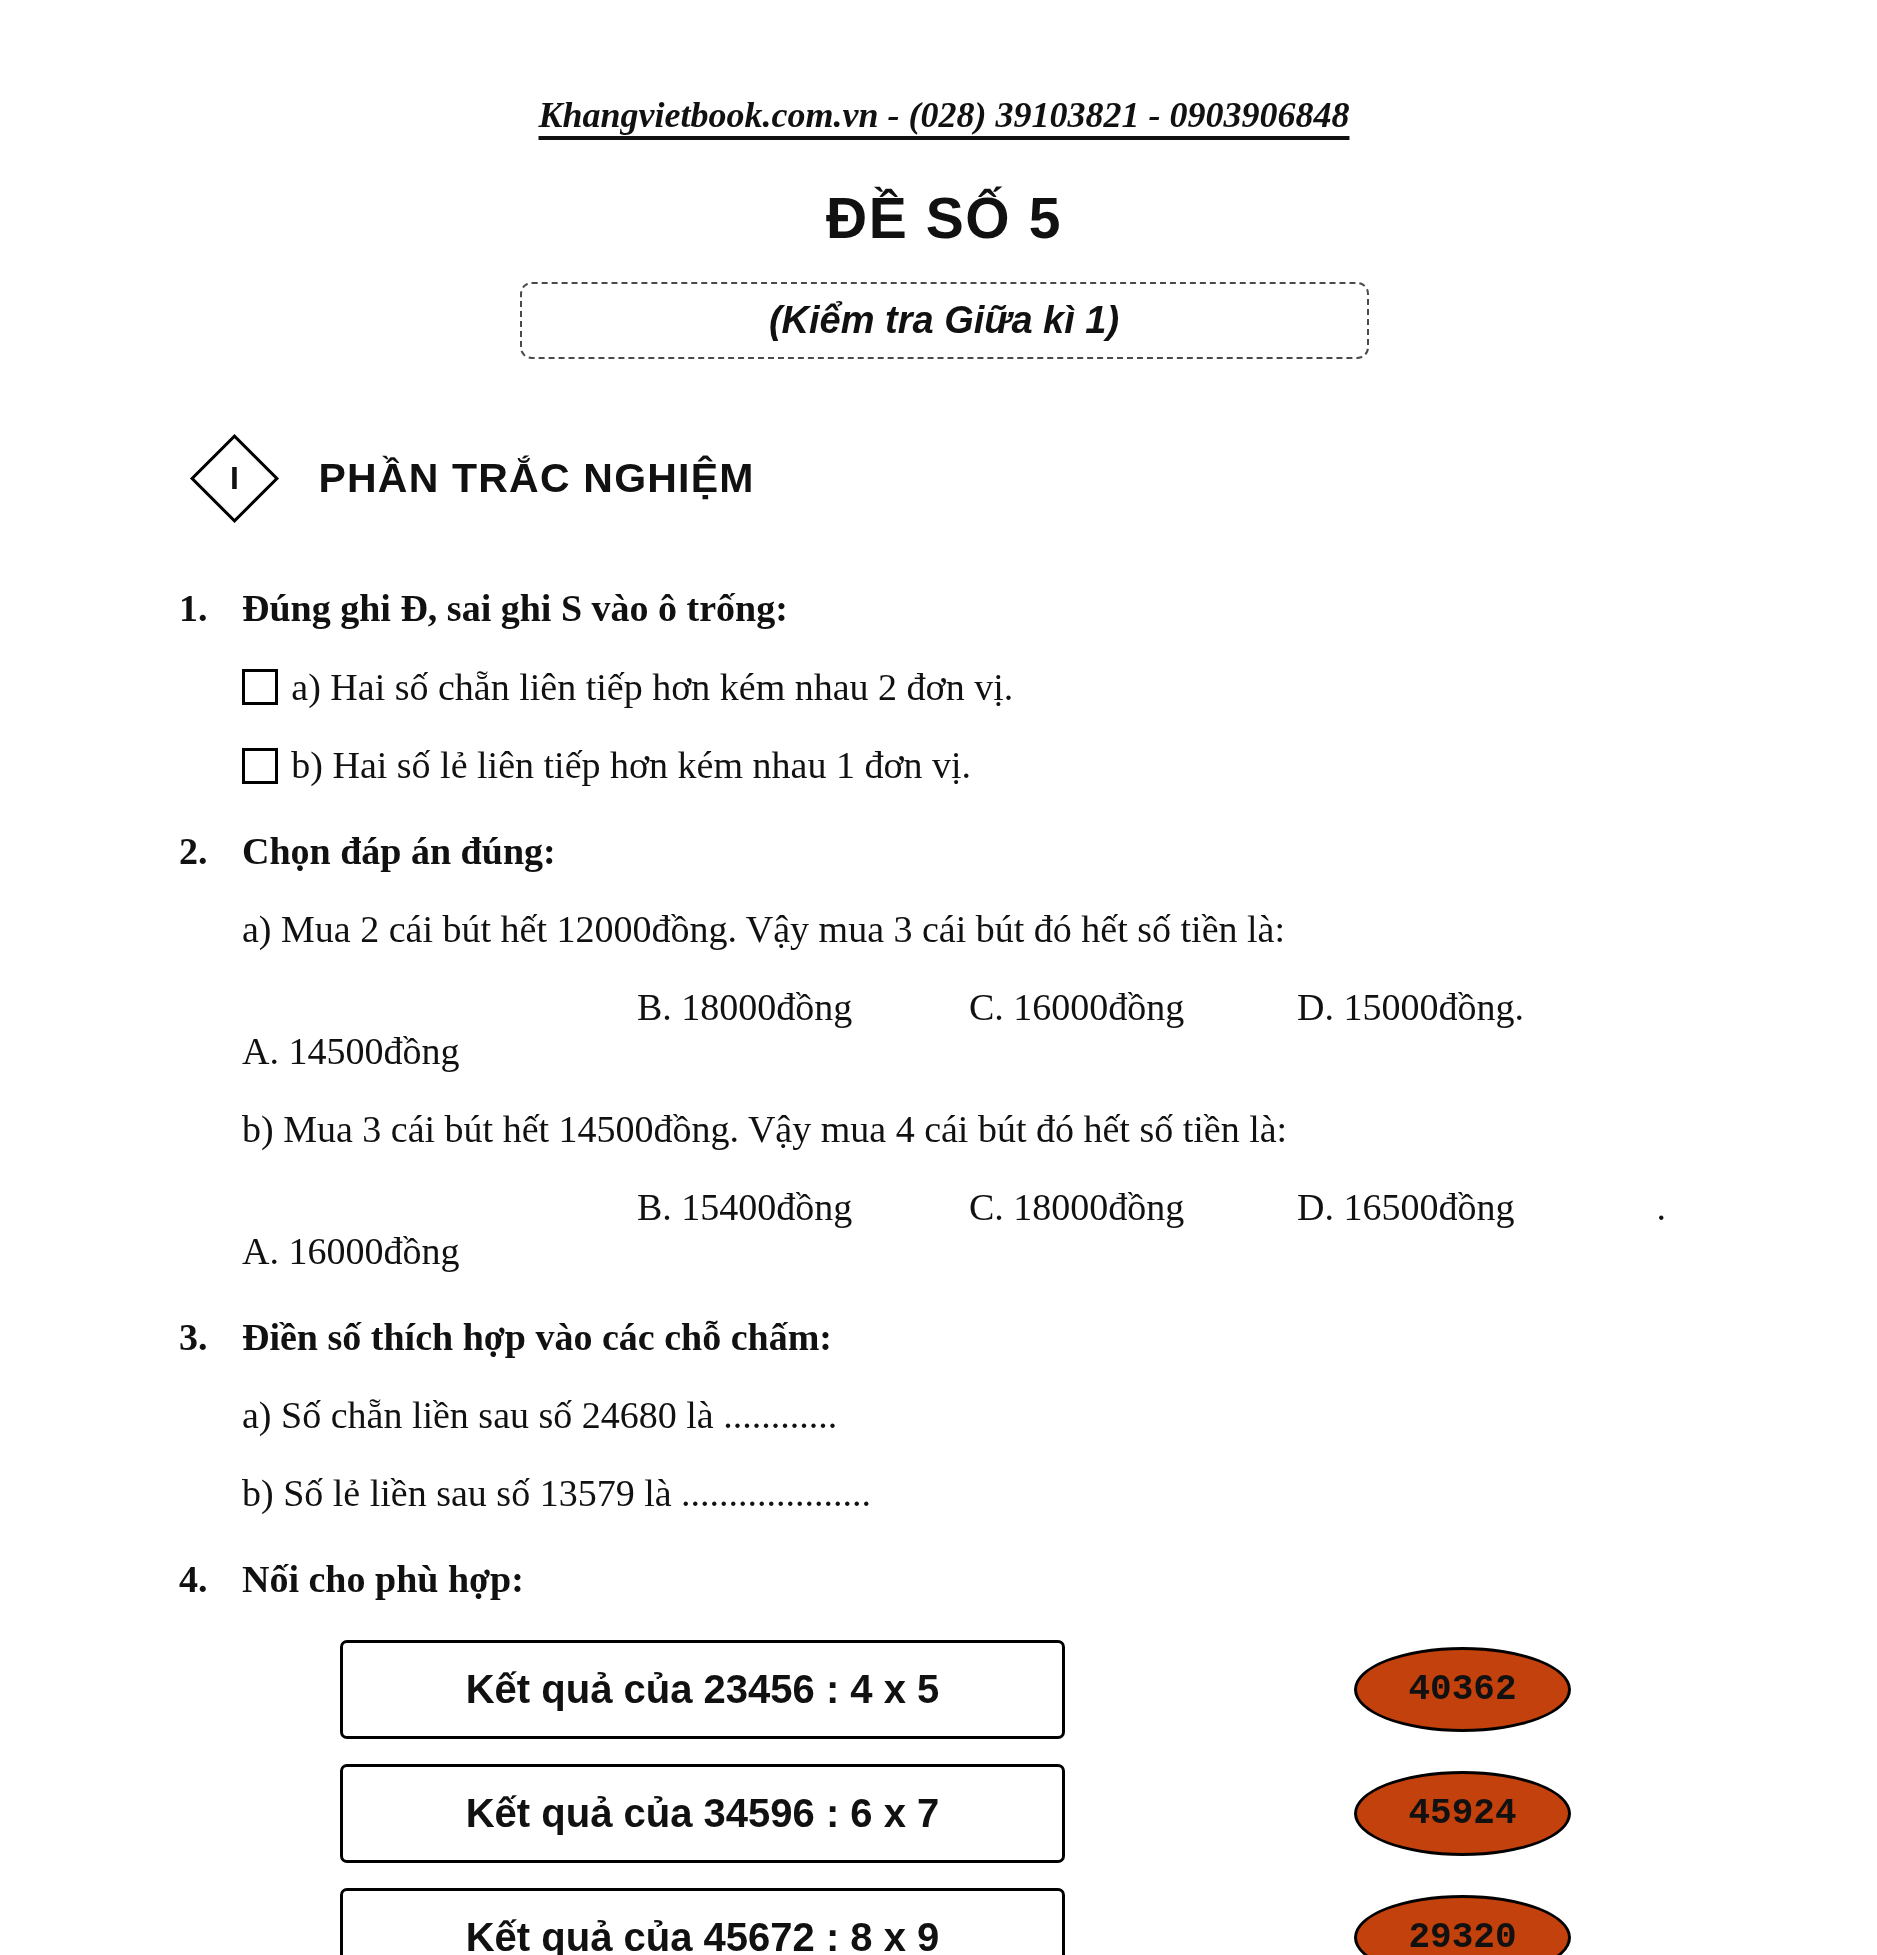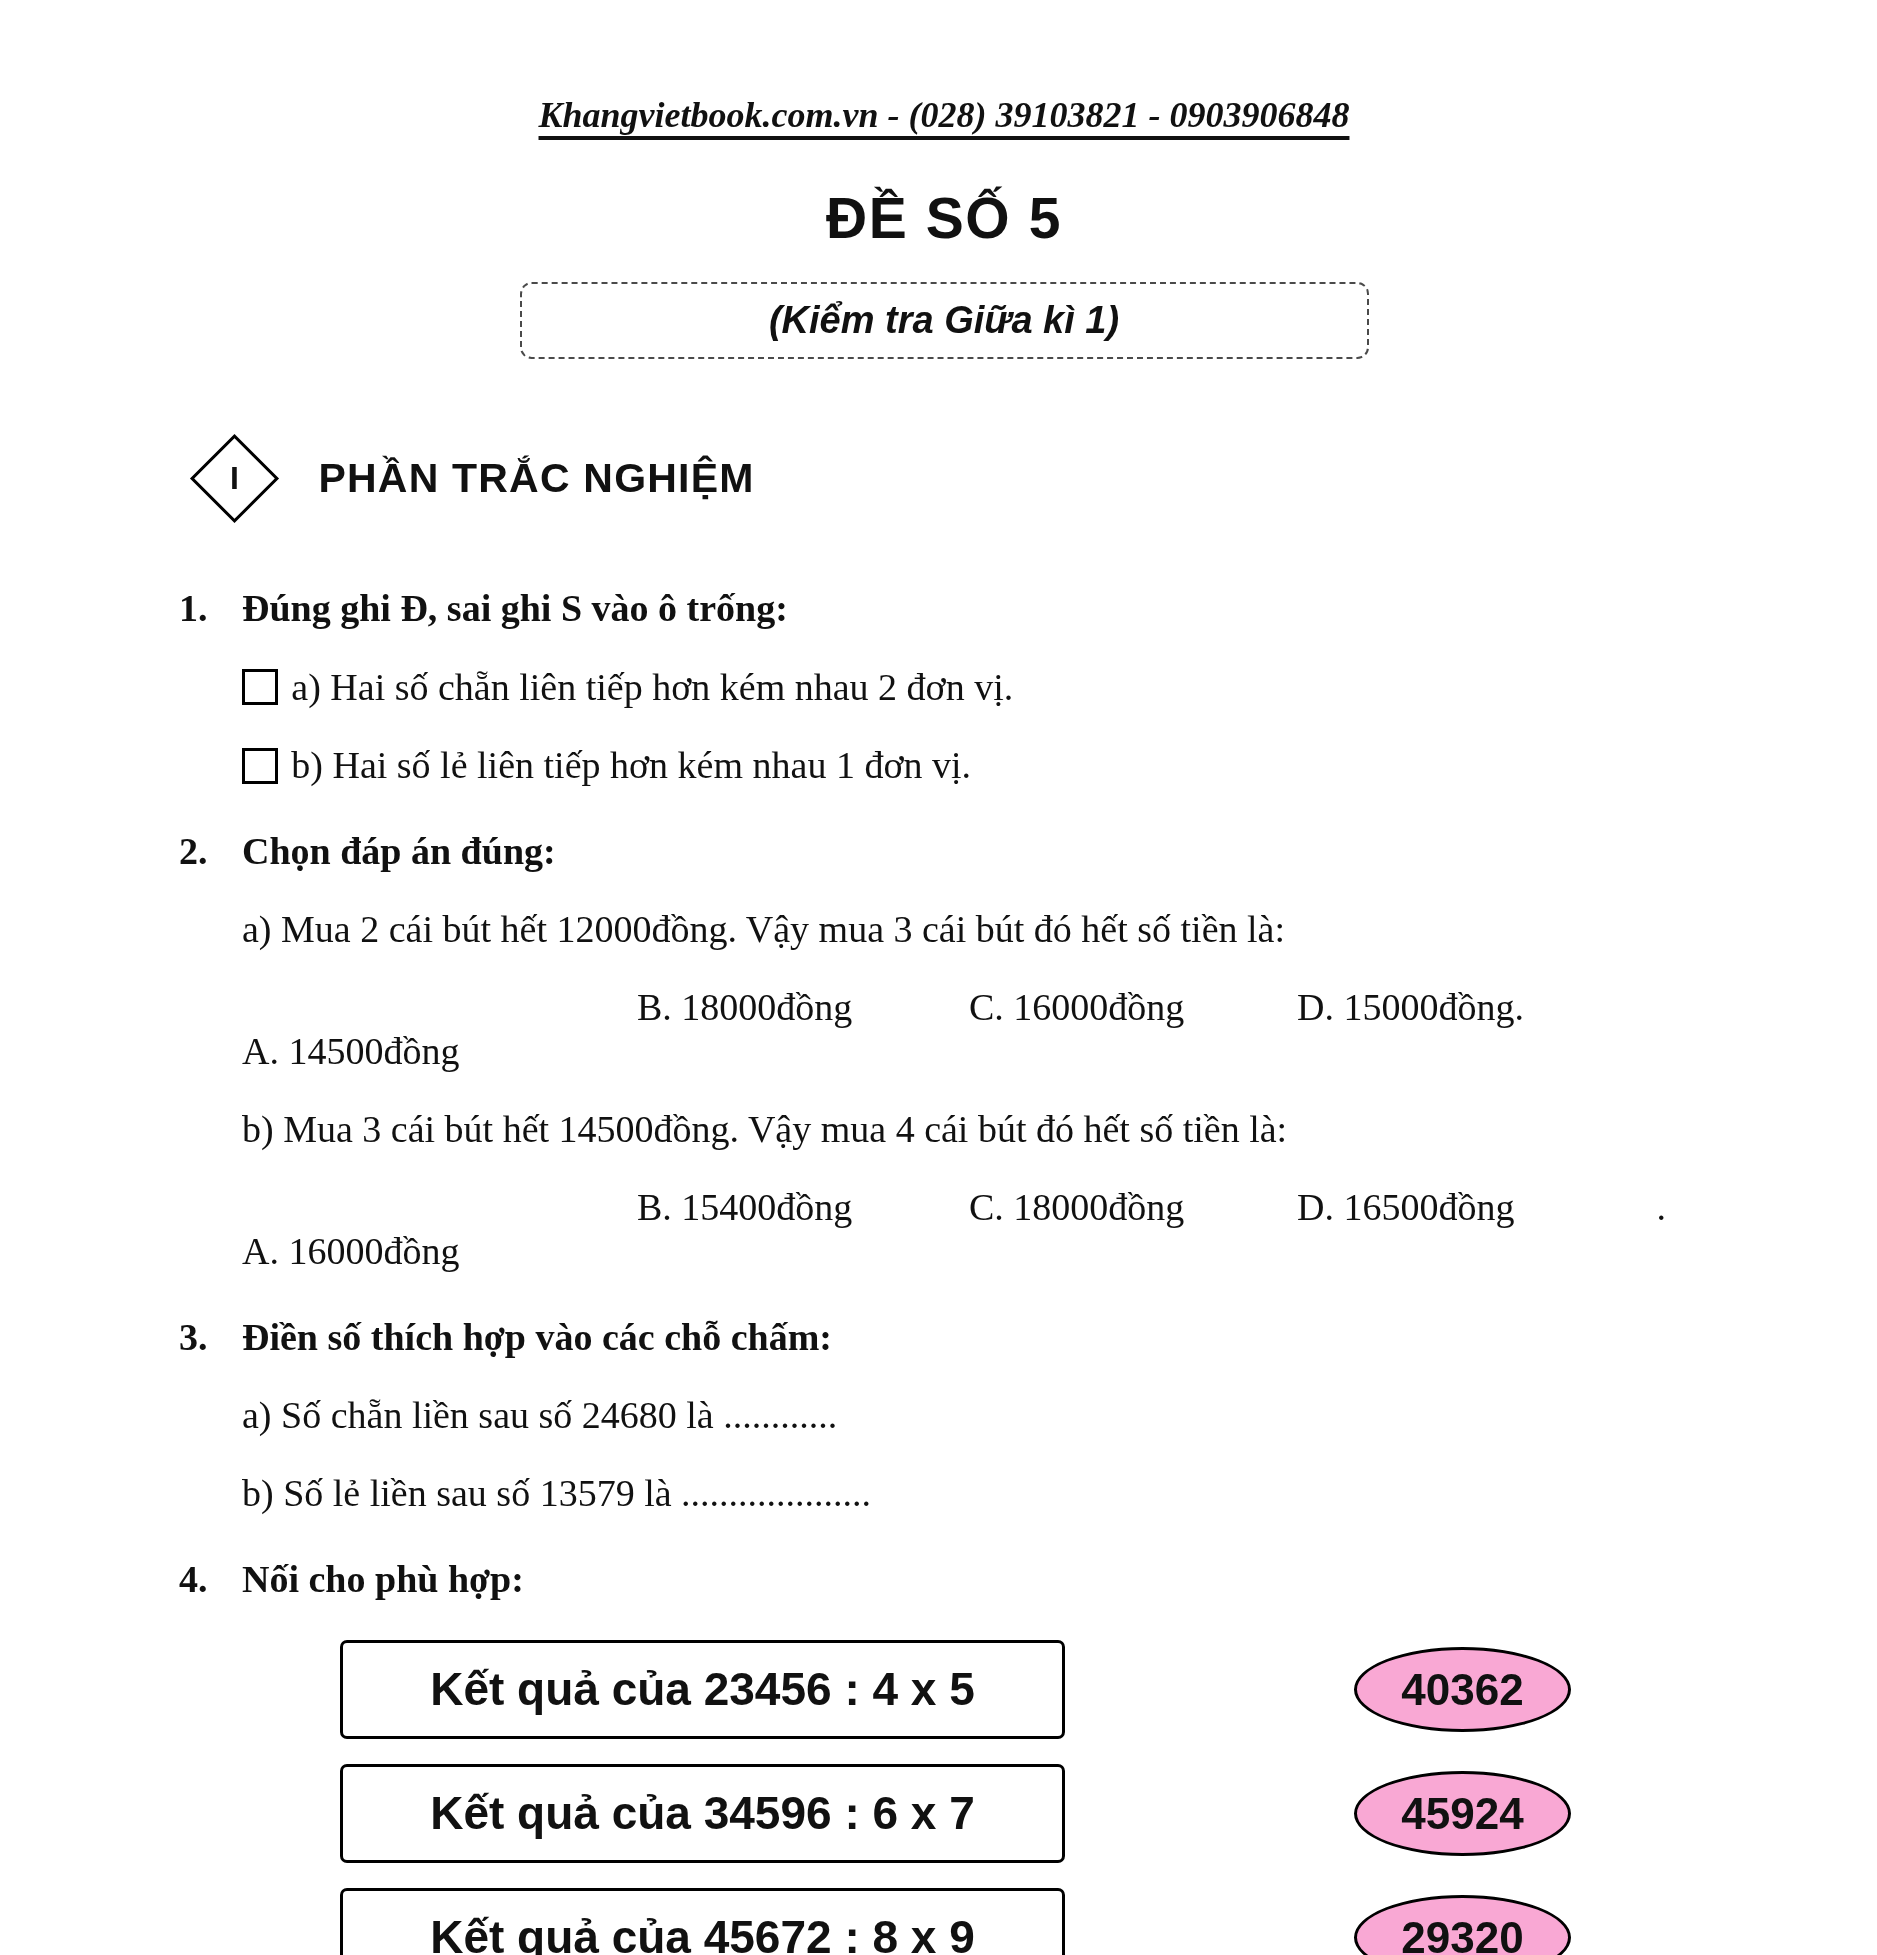--- a/index.html
+++ b/index.html
@@ -106,37 +106,37 @@
     height: 99px;
     box-sizing: border-box;
     border: 3.5px solid #000;
     border-radius: 7px;
     margin-left: 98px;
     display: flex;
     align-items: center;
     justify-content: center;
     font-family: "Liberation Sans", sans-serif;
     font-weight: bold;
-    font-size: 46px;
+    font-size: 40px;
     background: #fff;
   }
   .match-oval {
     width: 217px;
     height: 85px;
     box-sizing: border-box;
     border: 3.5px solid #000;
     border-radius: 50%;
     margin-left: 289px;
     display: flex;
     align-items: center;
     justify-content: center;
-    font-family: Liberation Sans, sans-serif;
-    font-weight: bold;
-    font-size: 44px;
-    background: #f9a8d4;
+    font-family: Liberation Mono, monospace;
+    font-weight: bold;
+    font-size: 36px;
+    background: #c2410c;
   }
   .mtq1 { margin-top: 59px; }
   .mtq  { margin-top: 27px; }
 </style>
 </head>
 <body>
 
 <div class="page">
 
   <div class="header">Khangvietbook.com.vn - (028) 39103821 - 0903906848</div>

